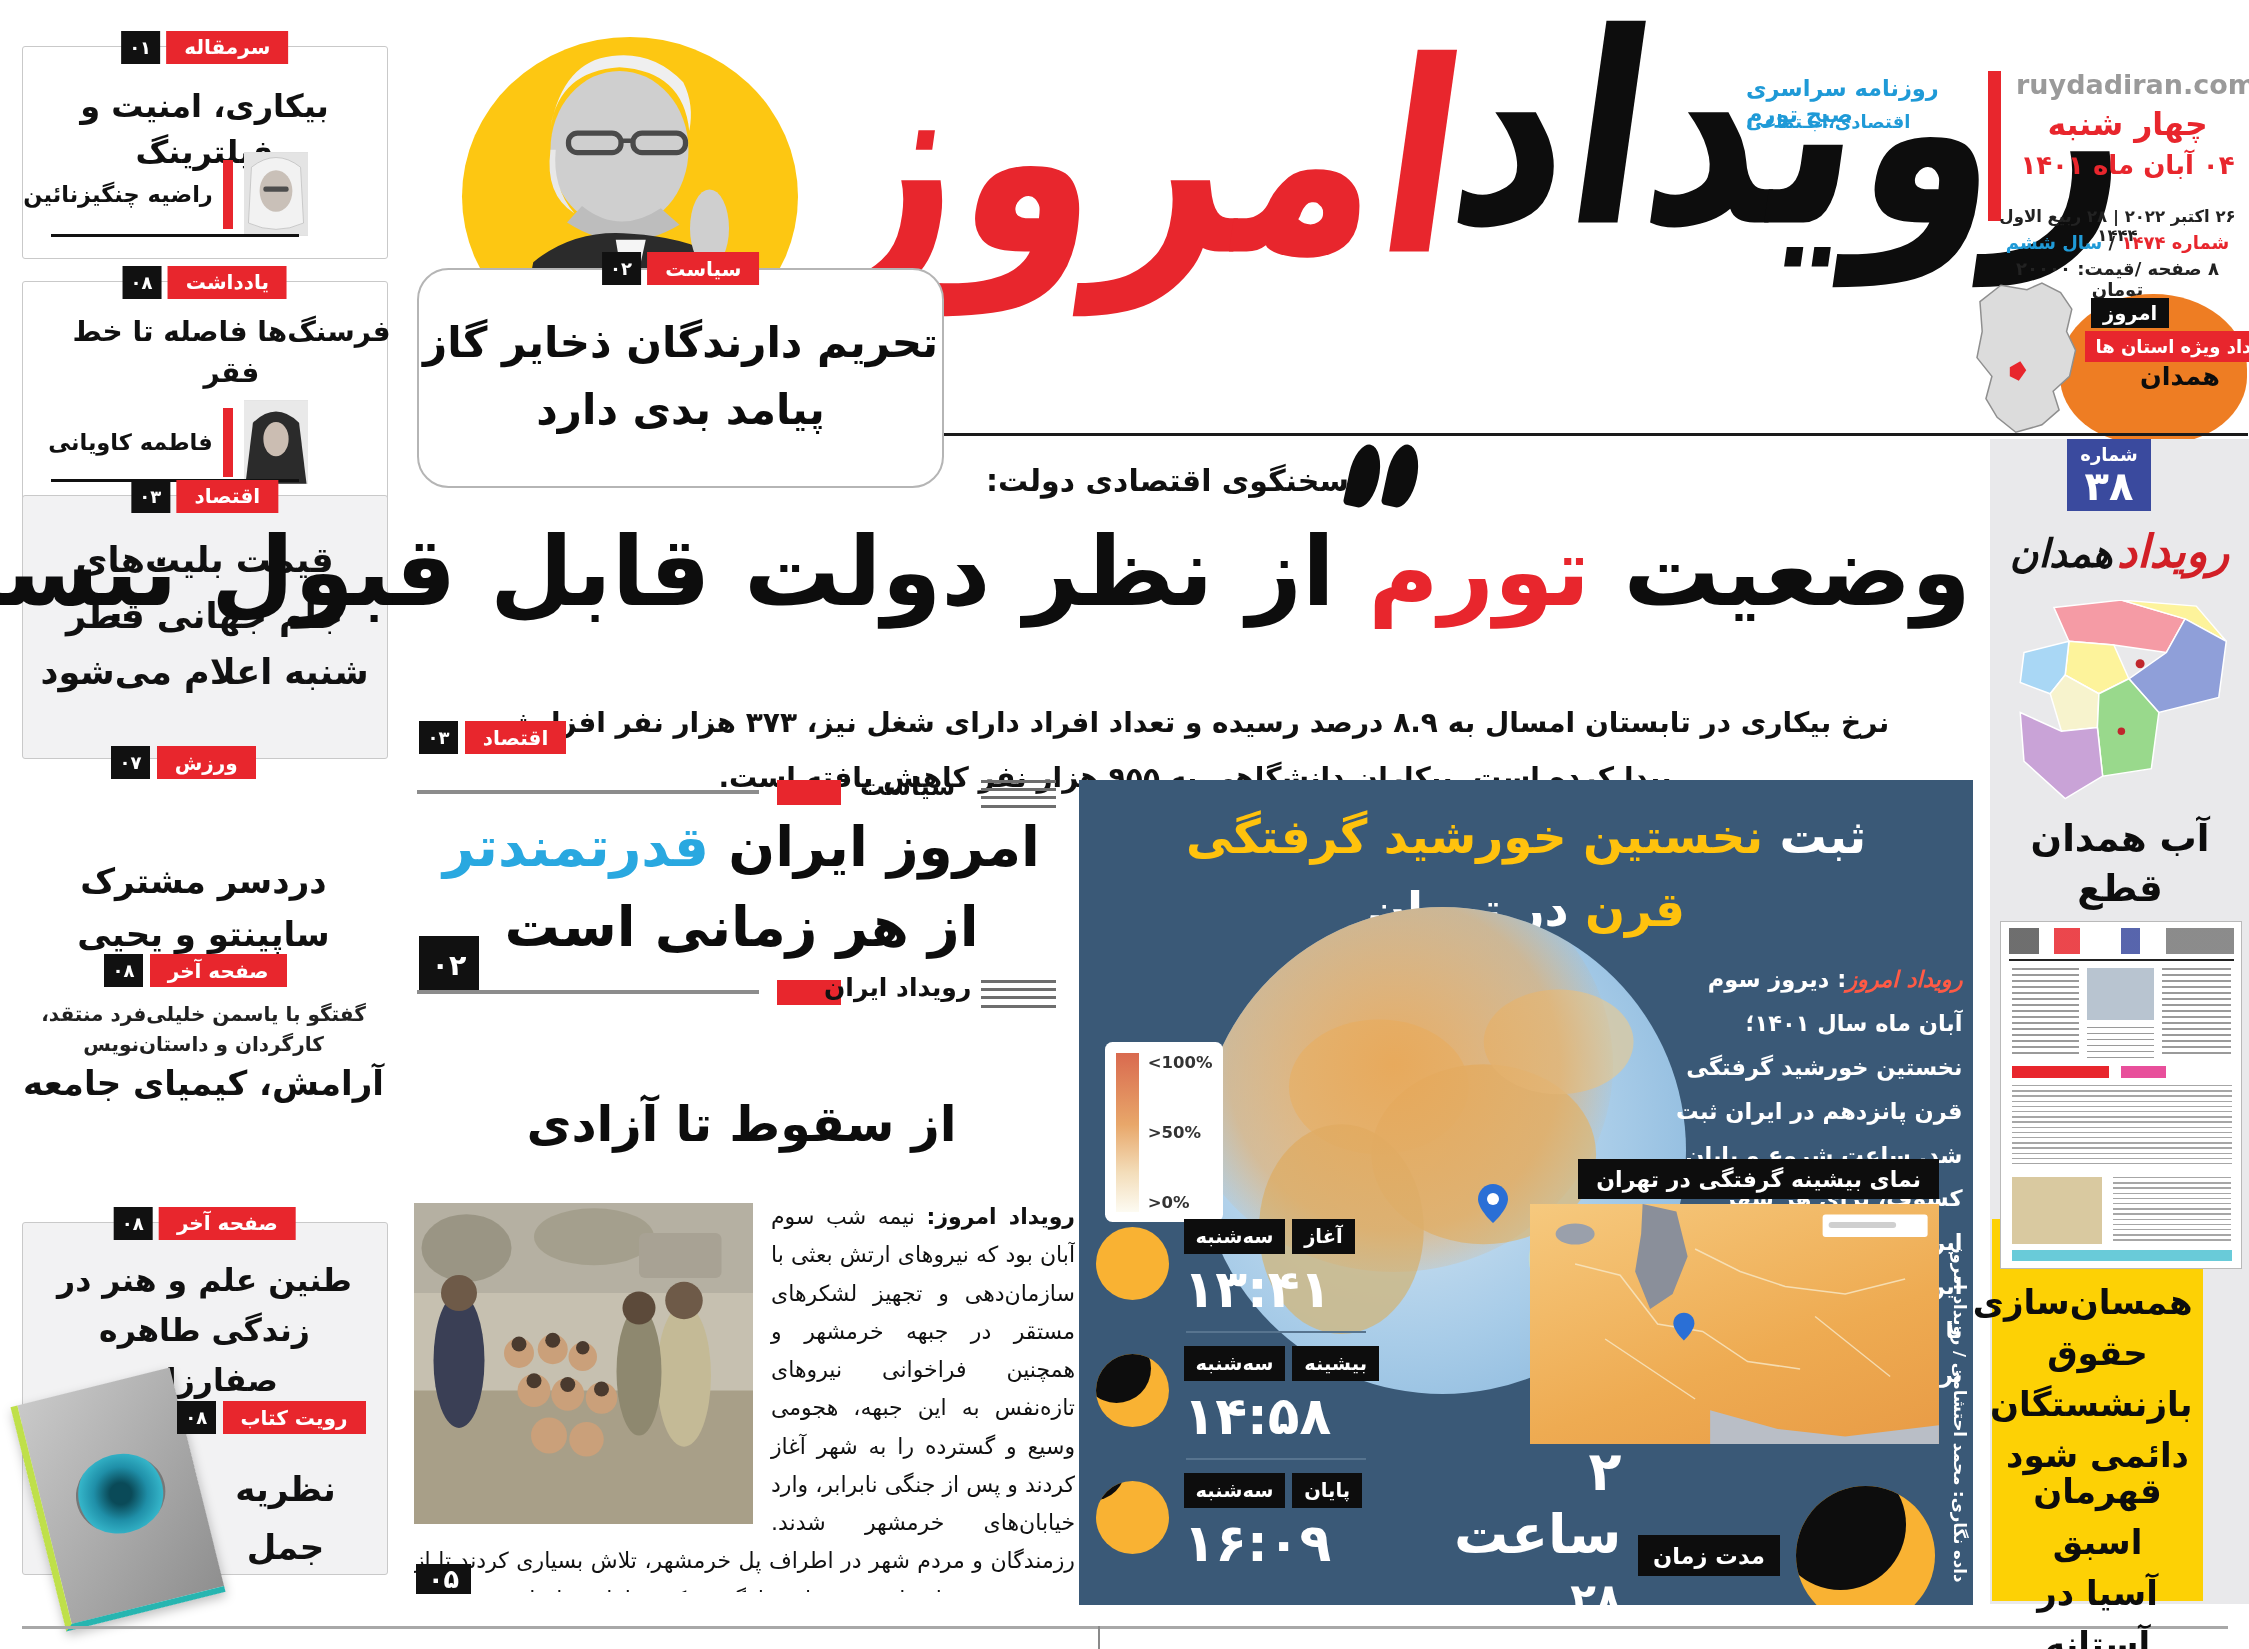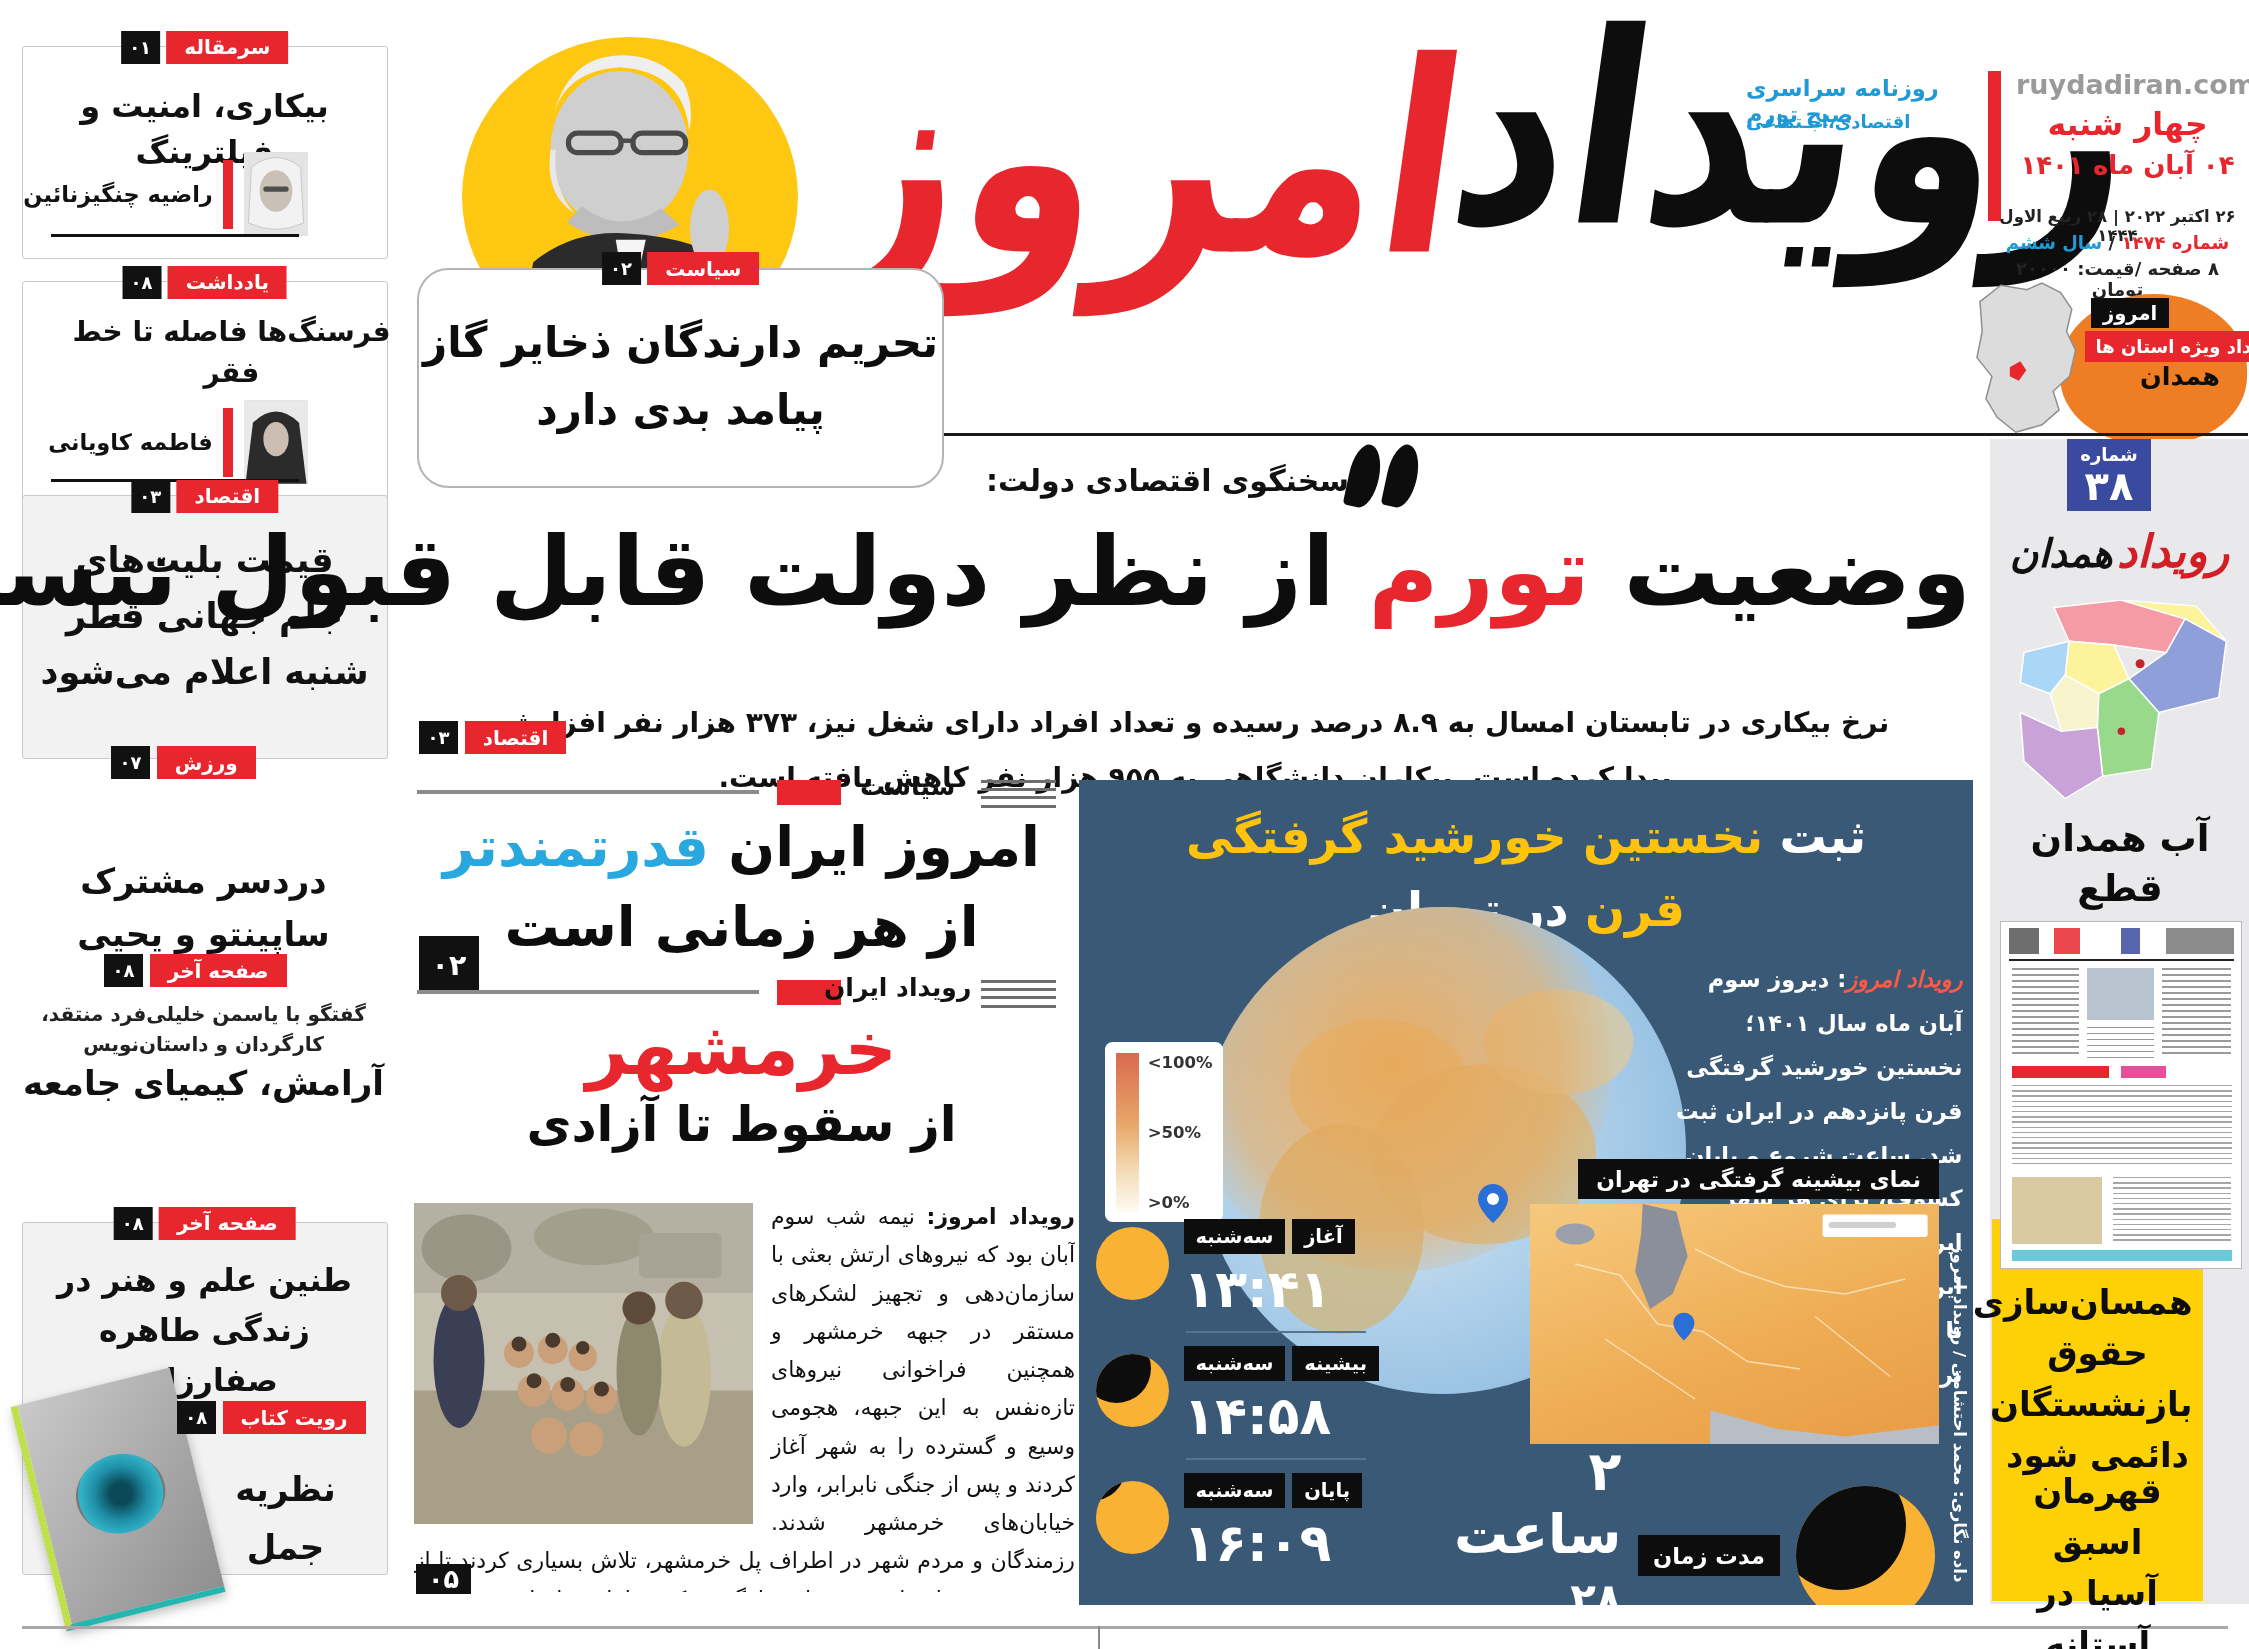--- a/index.html
+++ b/index.html
@@ -304,21 +304,20 @@
 
   <div class="sec-line" style="left:418px;top:990px;width:342px;"></div>
   <div class="sec-red" style="left:778px;top:980px;"></div>
   <div class="sec-lbl" style="left:825px;top:973px;">رویداد ایران</div>
   <div class="burger" style="left:982px;top:980px;">
       <i></i>
       <i></i>
       <i></i>
       <i></i>
     </div>
-  <div class="h-khor1" style="top:1006px;">خرمشهر</div>
   <div class="h-khor2" style="top:1096px;">از سقوط تا آزادی</div>
 
   <div class="bodytext">
     <span class="warphoto">
       <svg width="339" height="321" viewBox="0 0 452 428">
         <rect width="452" height="428" fill="#c6c0b0"></rect>
         <rect y="0" width="452" height="120" fill="#b5b0a2"></rect>
         <ellipse cx="70" cy="60" rx="60" ry="45" fill="#8f8a78" opacity=".7"></ellipse>
         <ellipse cx="240" cy="45" rx="80" ry="38" fill="#9a957f" opacity=".6"></ellipse>
         <rect x="300" y="40" width="110" height="60" rx="8" fill="#a8a294"></rect>

